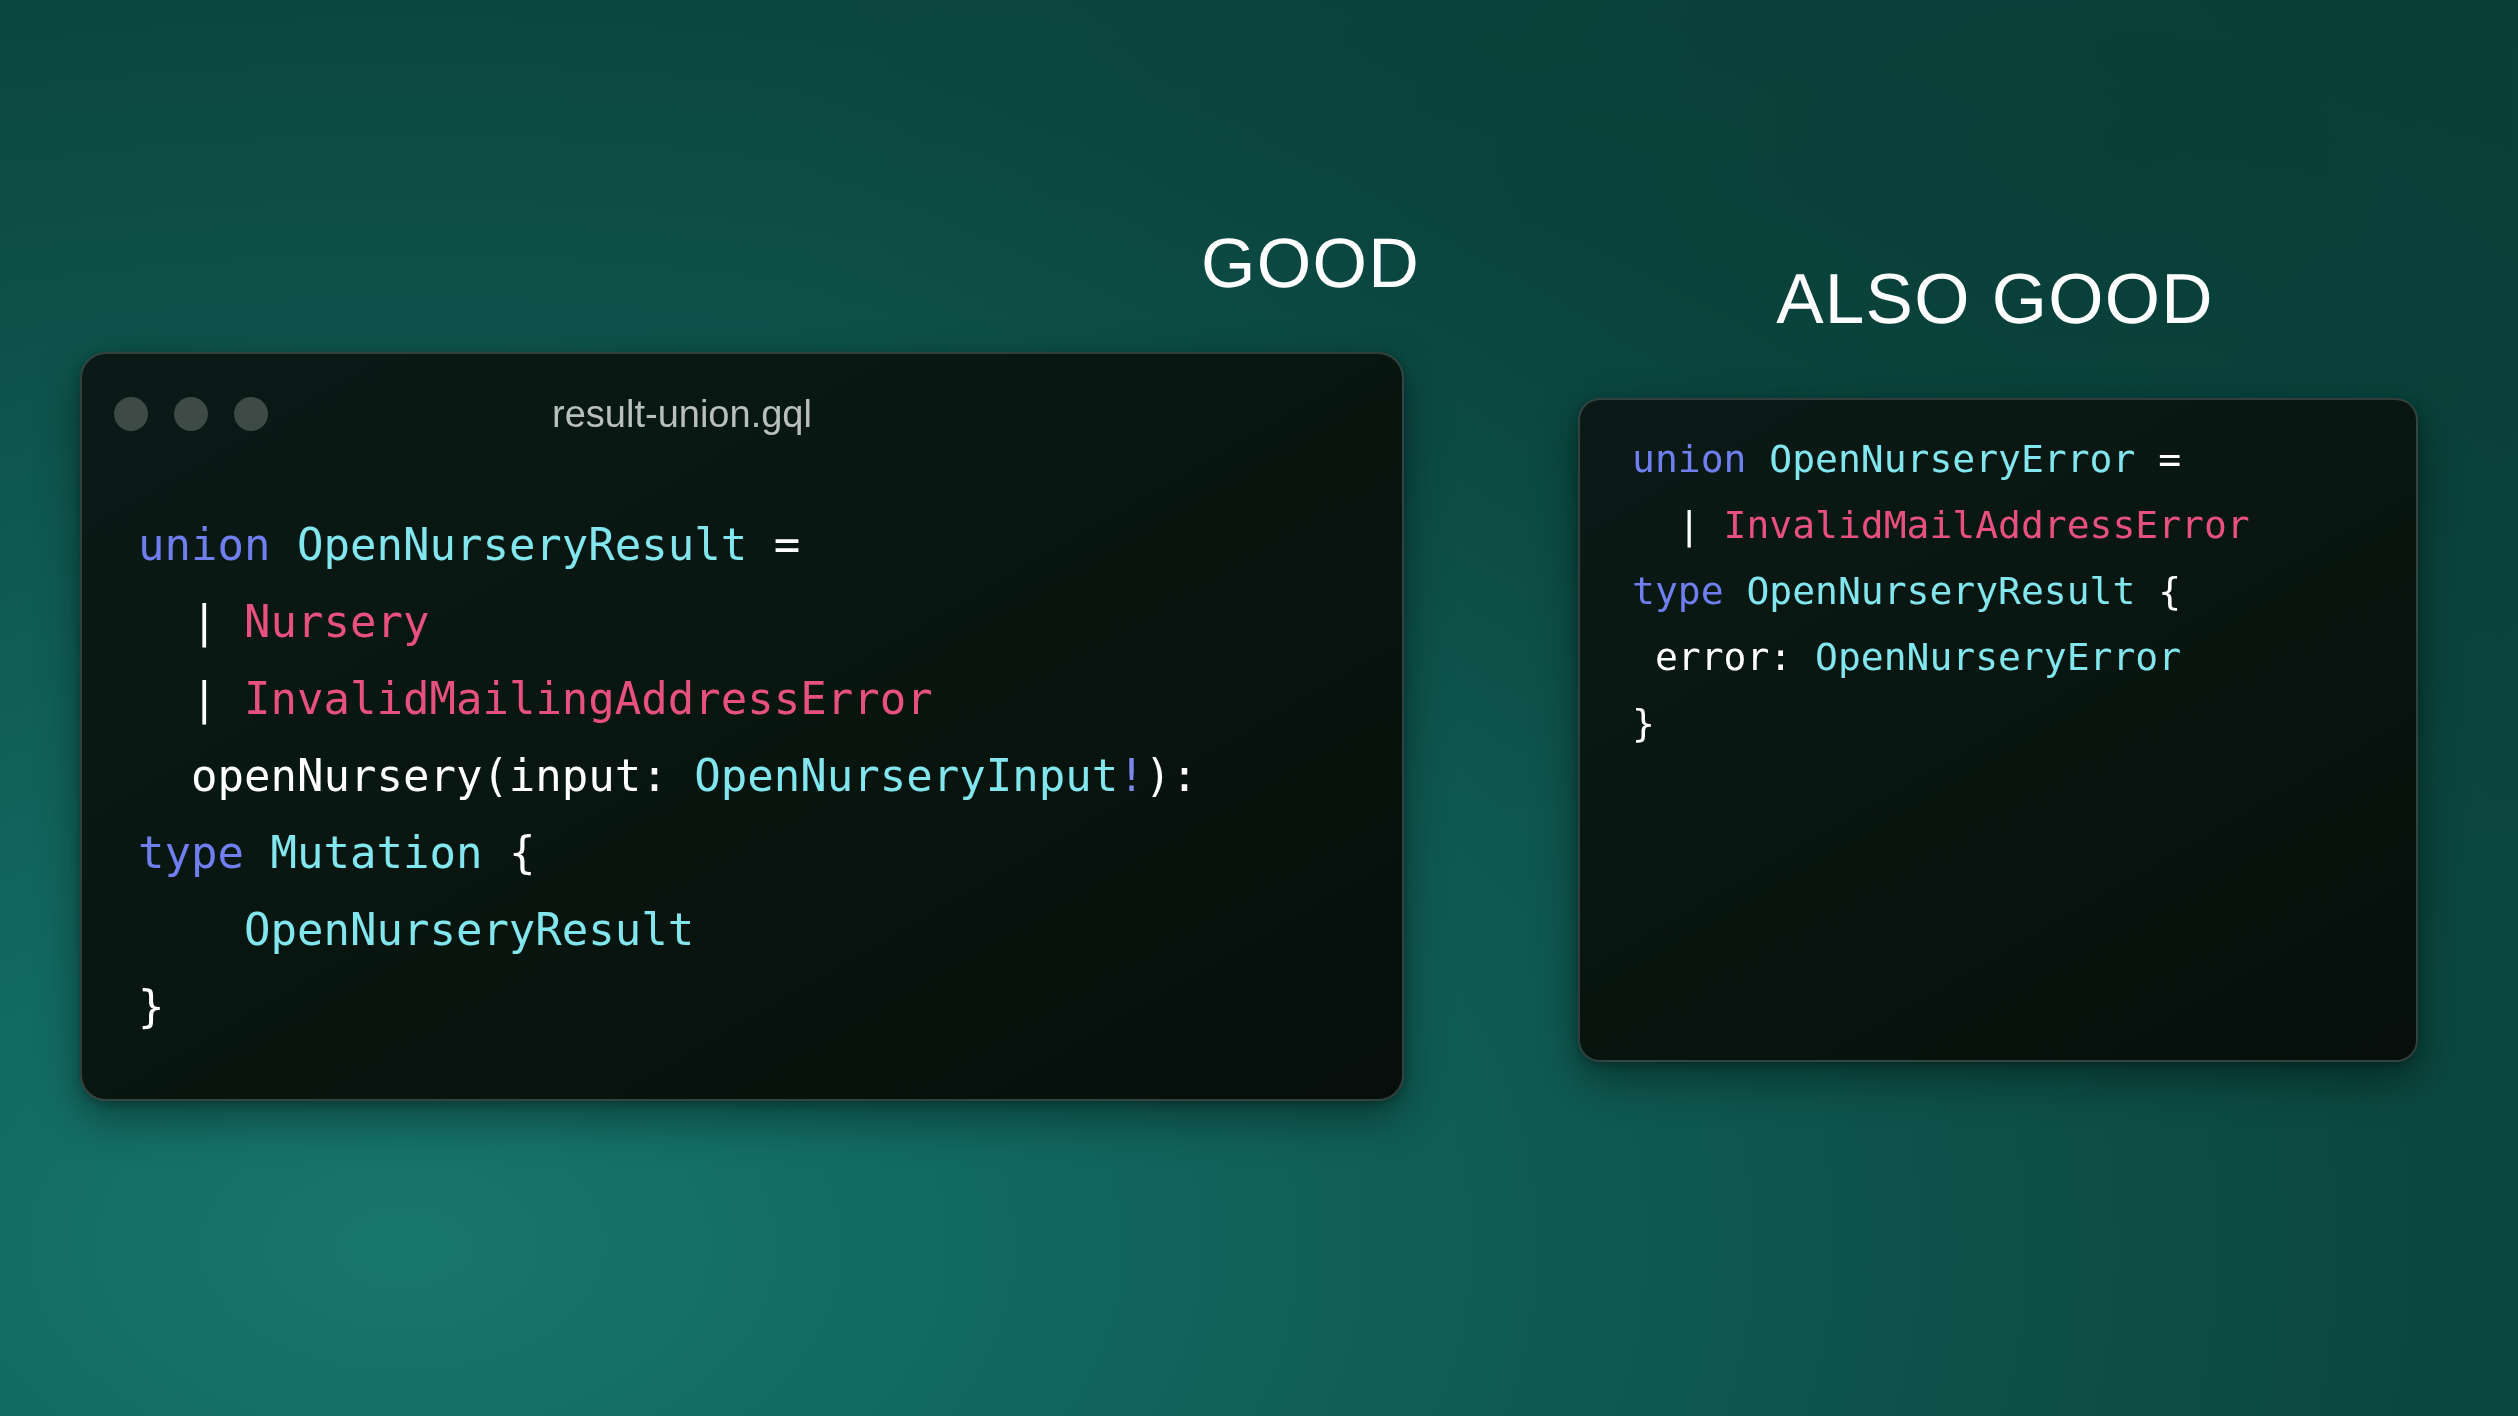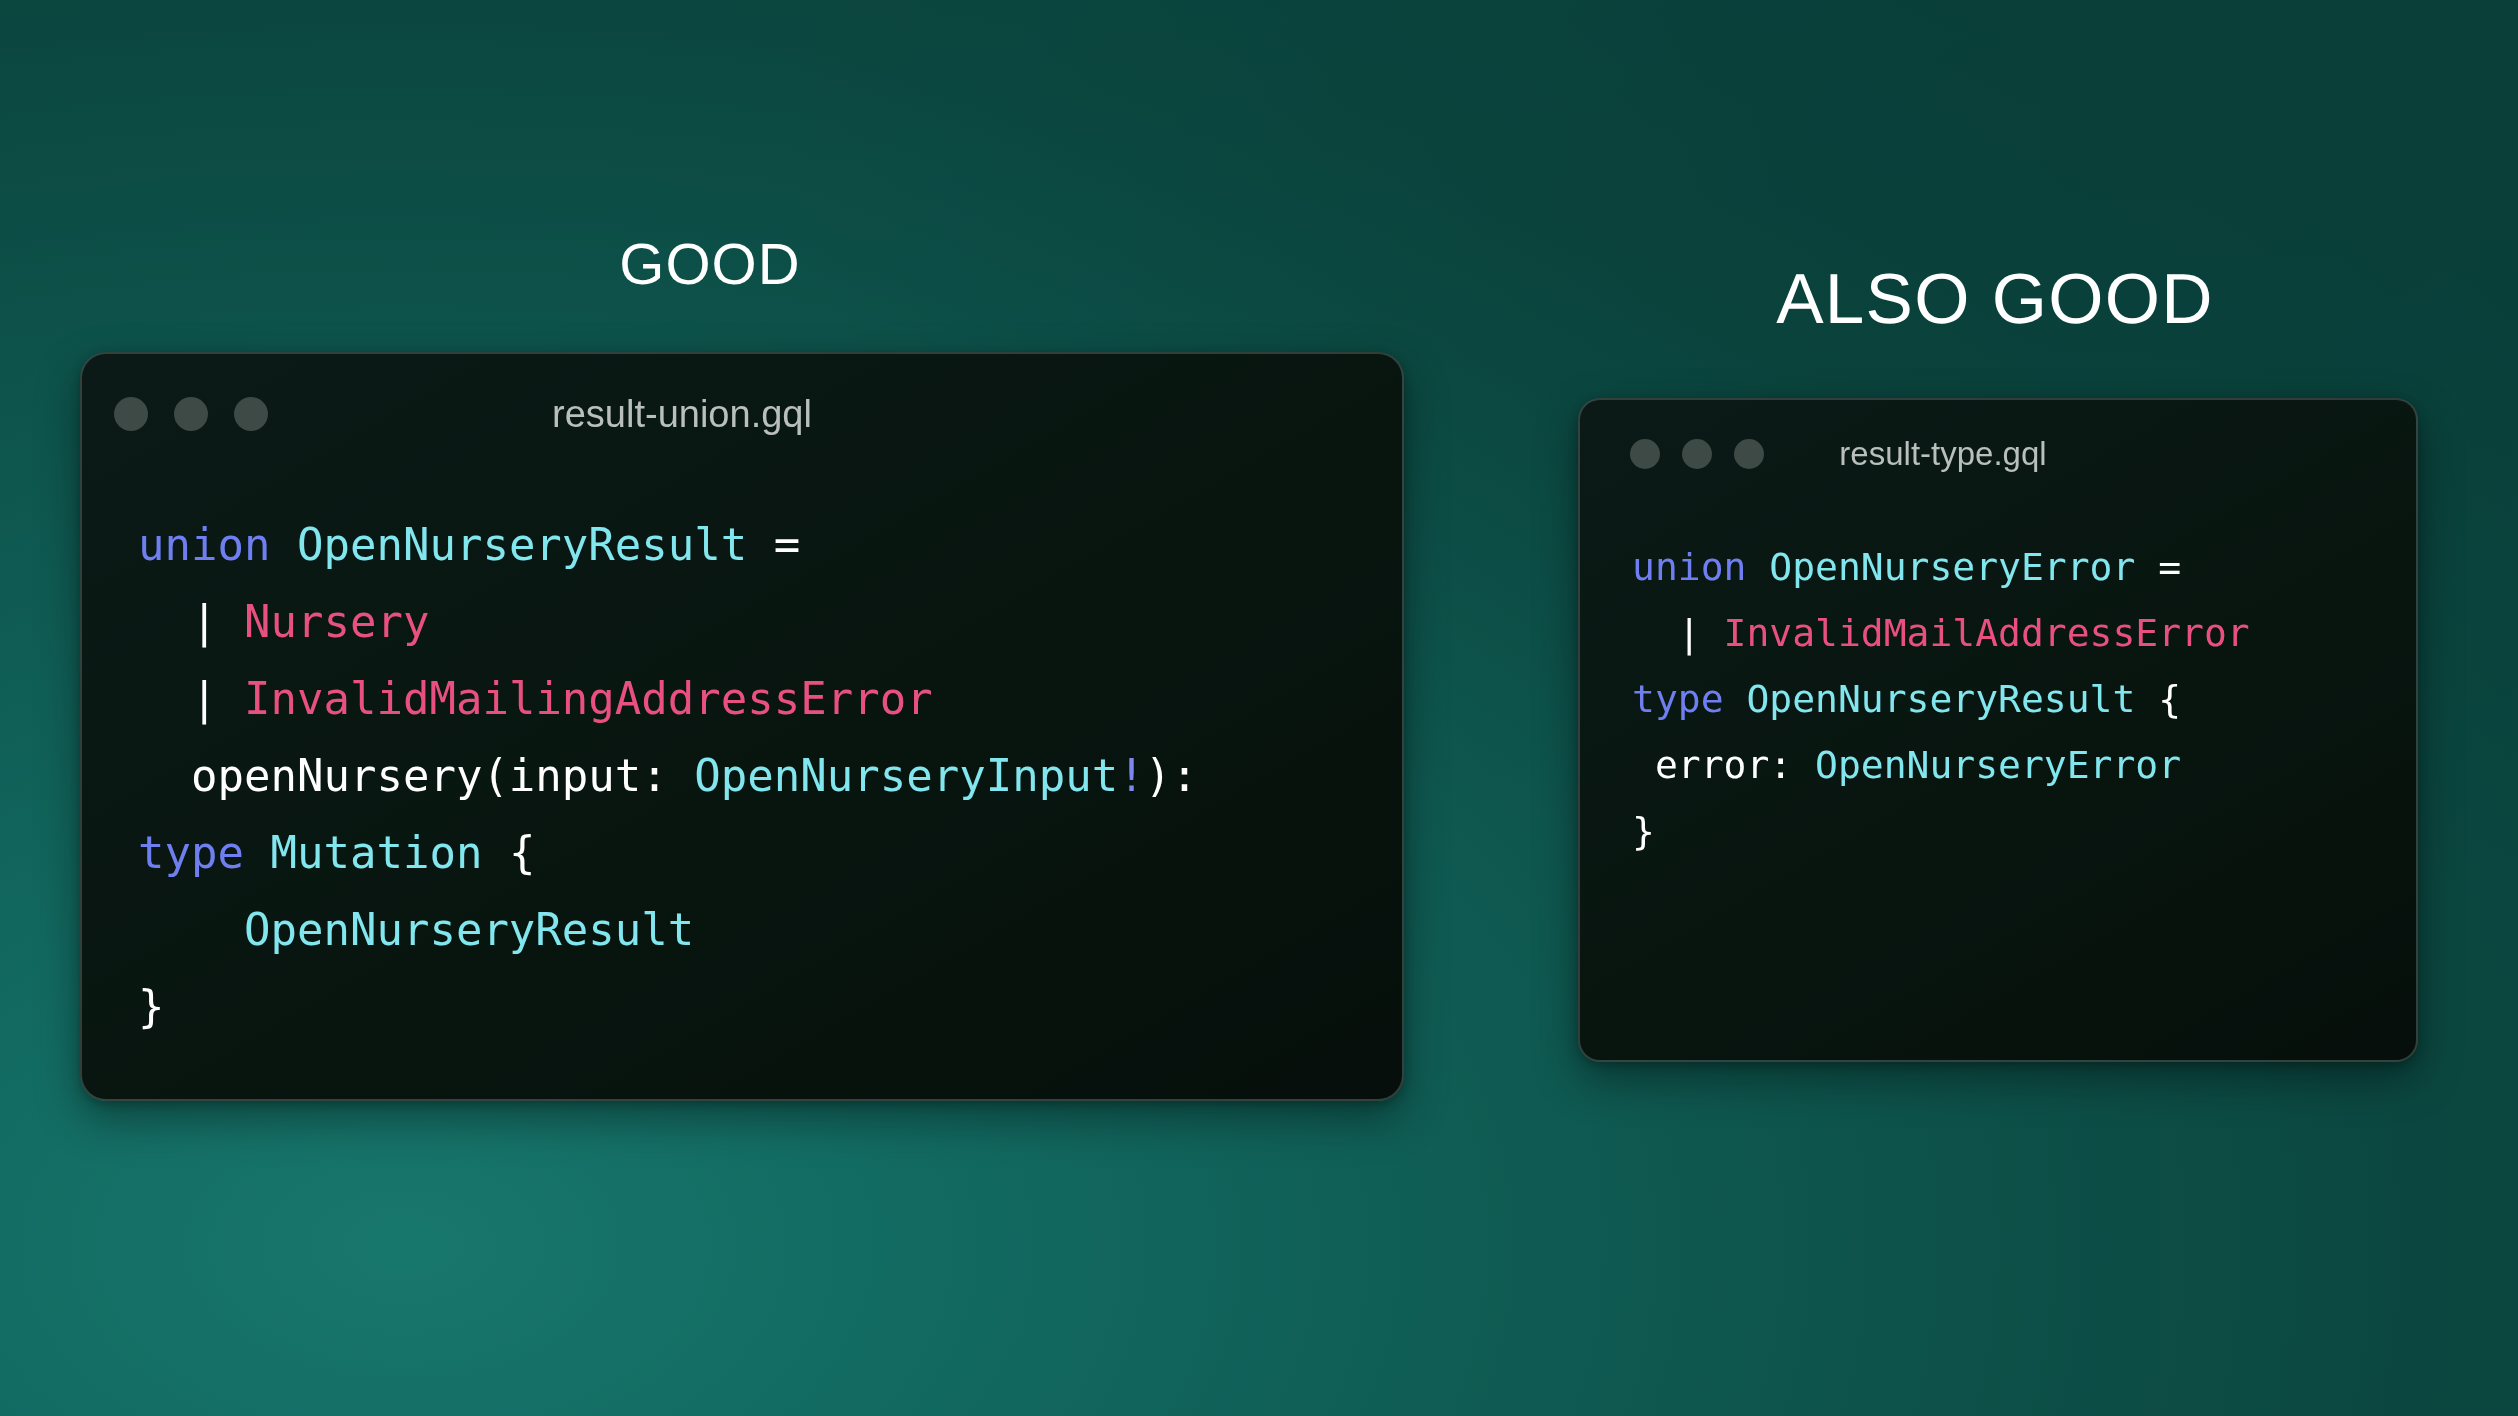--- a/index.html
+++ b/index.html
@@ -43,24 +43,23 @@
     font-family: "Liberation Sans", sans-serif;
     font-weight: 300;
     letter-spacing: 0.018em;
     white-space: nowrap;
     text-rendering: geometricPrecision;
   }
   #heading-good {
     left: 0;
     top: 228px;
     width: 1420px;
-    text-align: center;
-    font-size: 58px;
+    text-align: right;
+    font-size: 70px;
     line-height: 1;
-    margin-top: 8px;
   }
   #heading-also-good {
     left: 1580px;
     top: 264px;
     width: 830px;
     text-align: center;
     font-size: 71px;
     line-height: 1;
   }
 
@@ -181,28 +180,20 @@
 </span><span class="code-line"><span class="tok-keyword">type</span><span class="tok-plain"> </span><span class="tok-type">Mutation</span><span class="tok-punct"> {</span>
 </span><span class="code-line"><span class="tok-plain">    </span><span class="tok-type">OpenNurseryResult</span>
 </span><span class="code-line"><span class="tok-punct">}</span>
 </span></div>
   </div>
 
   <div class="panel-heading" id="heading-also-good">ALSO GOOD</div>
 
   <div class="code-card" id="card-also-good">
 
-    <div class="titlebar">
-      <div class="traffic-lights">
-        <span class="dot"></span>
-        <span class="dot"></span>
-        <span class="dot"></span>
-      </div>
-      <div class="filename">result-type.gql</div>
-    </div>
 
     <div class="code-body" id="code-also-good"><span class="code-line"><span class="tok-keyword">union</span><span class="tok-plain"> </span><span class="tok-type">OpenNurseryError</span><span class="tok-plain"> = </span>
 </span><span class="code-line"><span class="tok-plain">  </span><span class="tok-pipe">|</span><span class="tok-plain"> </span><span class="tok-error">InvalidMailAddressError</span>
 </span><span class="code-line"><span class="tok-keyword">type</span><span class="tok-plain"> </span><span class="tok-type">OpenNurseryResult</span><span class="tok-punct"> {</span>
 </span><span class="code-line"><span class="tok-plain"> error: </span><span class="tok-type">OpenNurseryError</span>
 </span><span class="code-line"><span class="tok-punct">}</span>
 </span></div>
   </div>
 
 </div>

